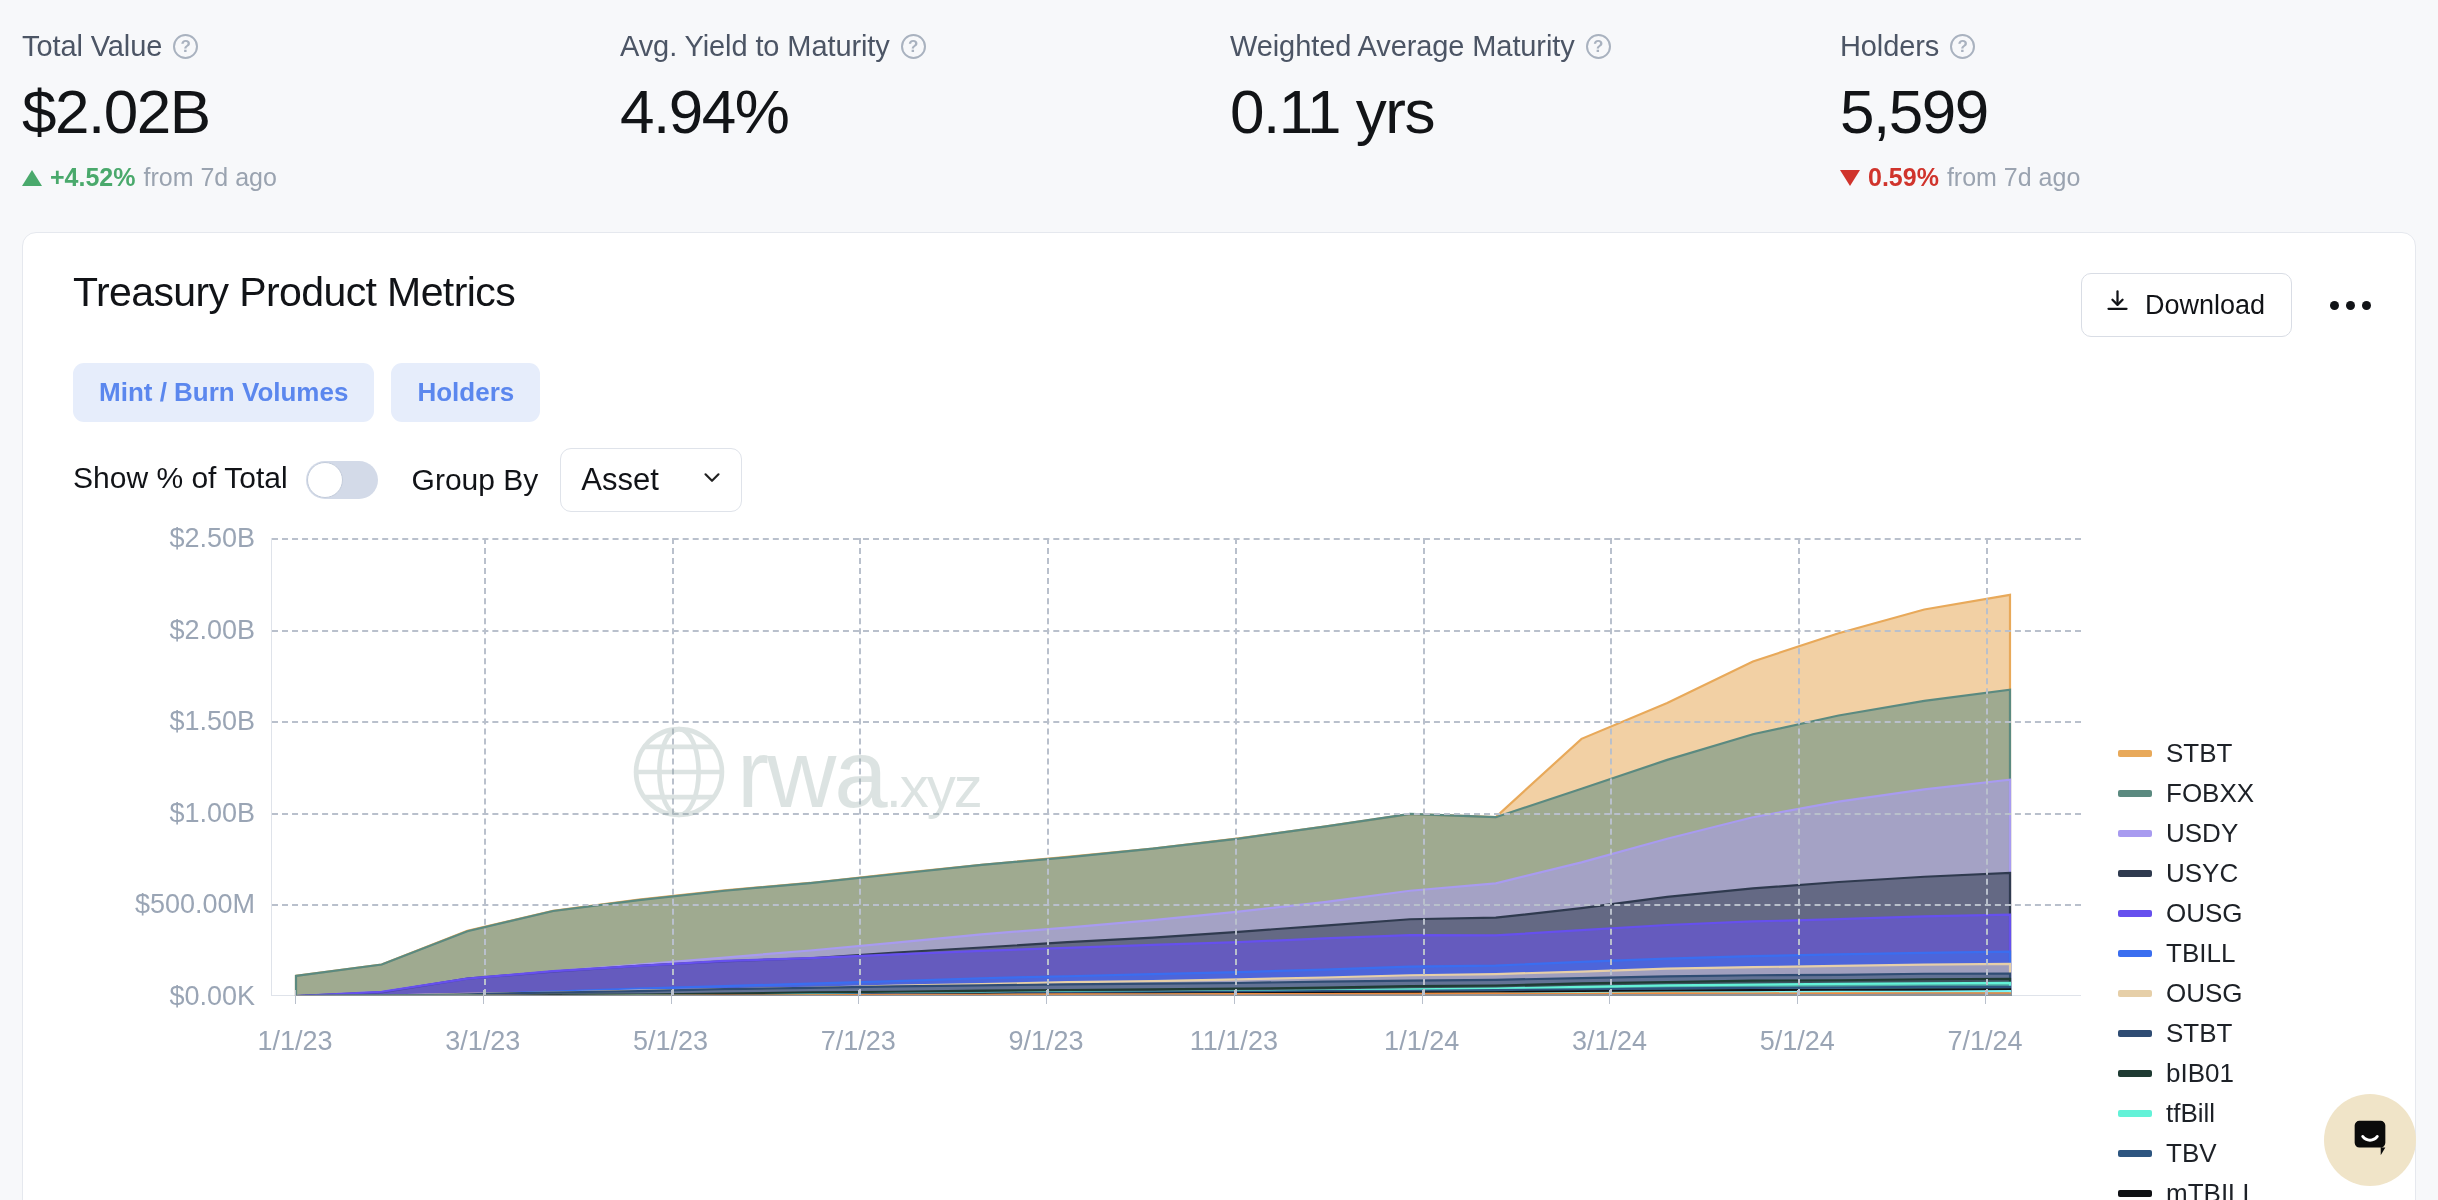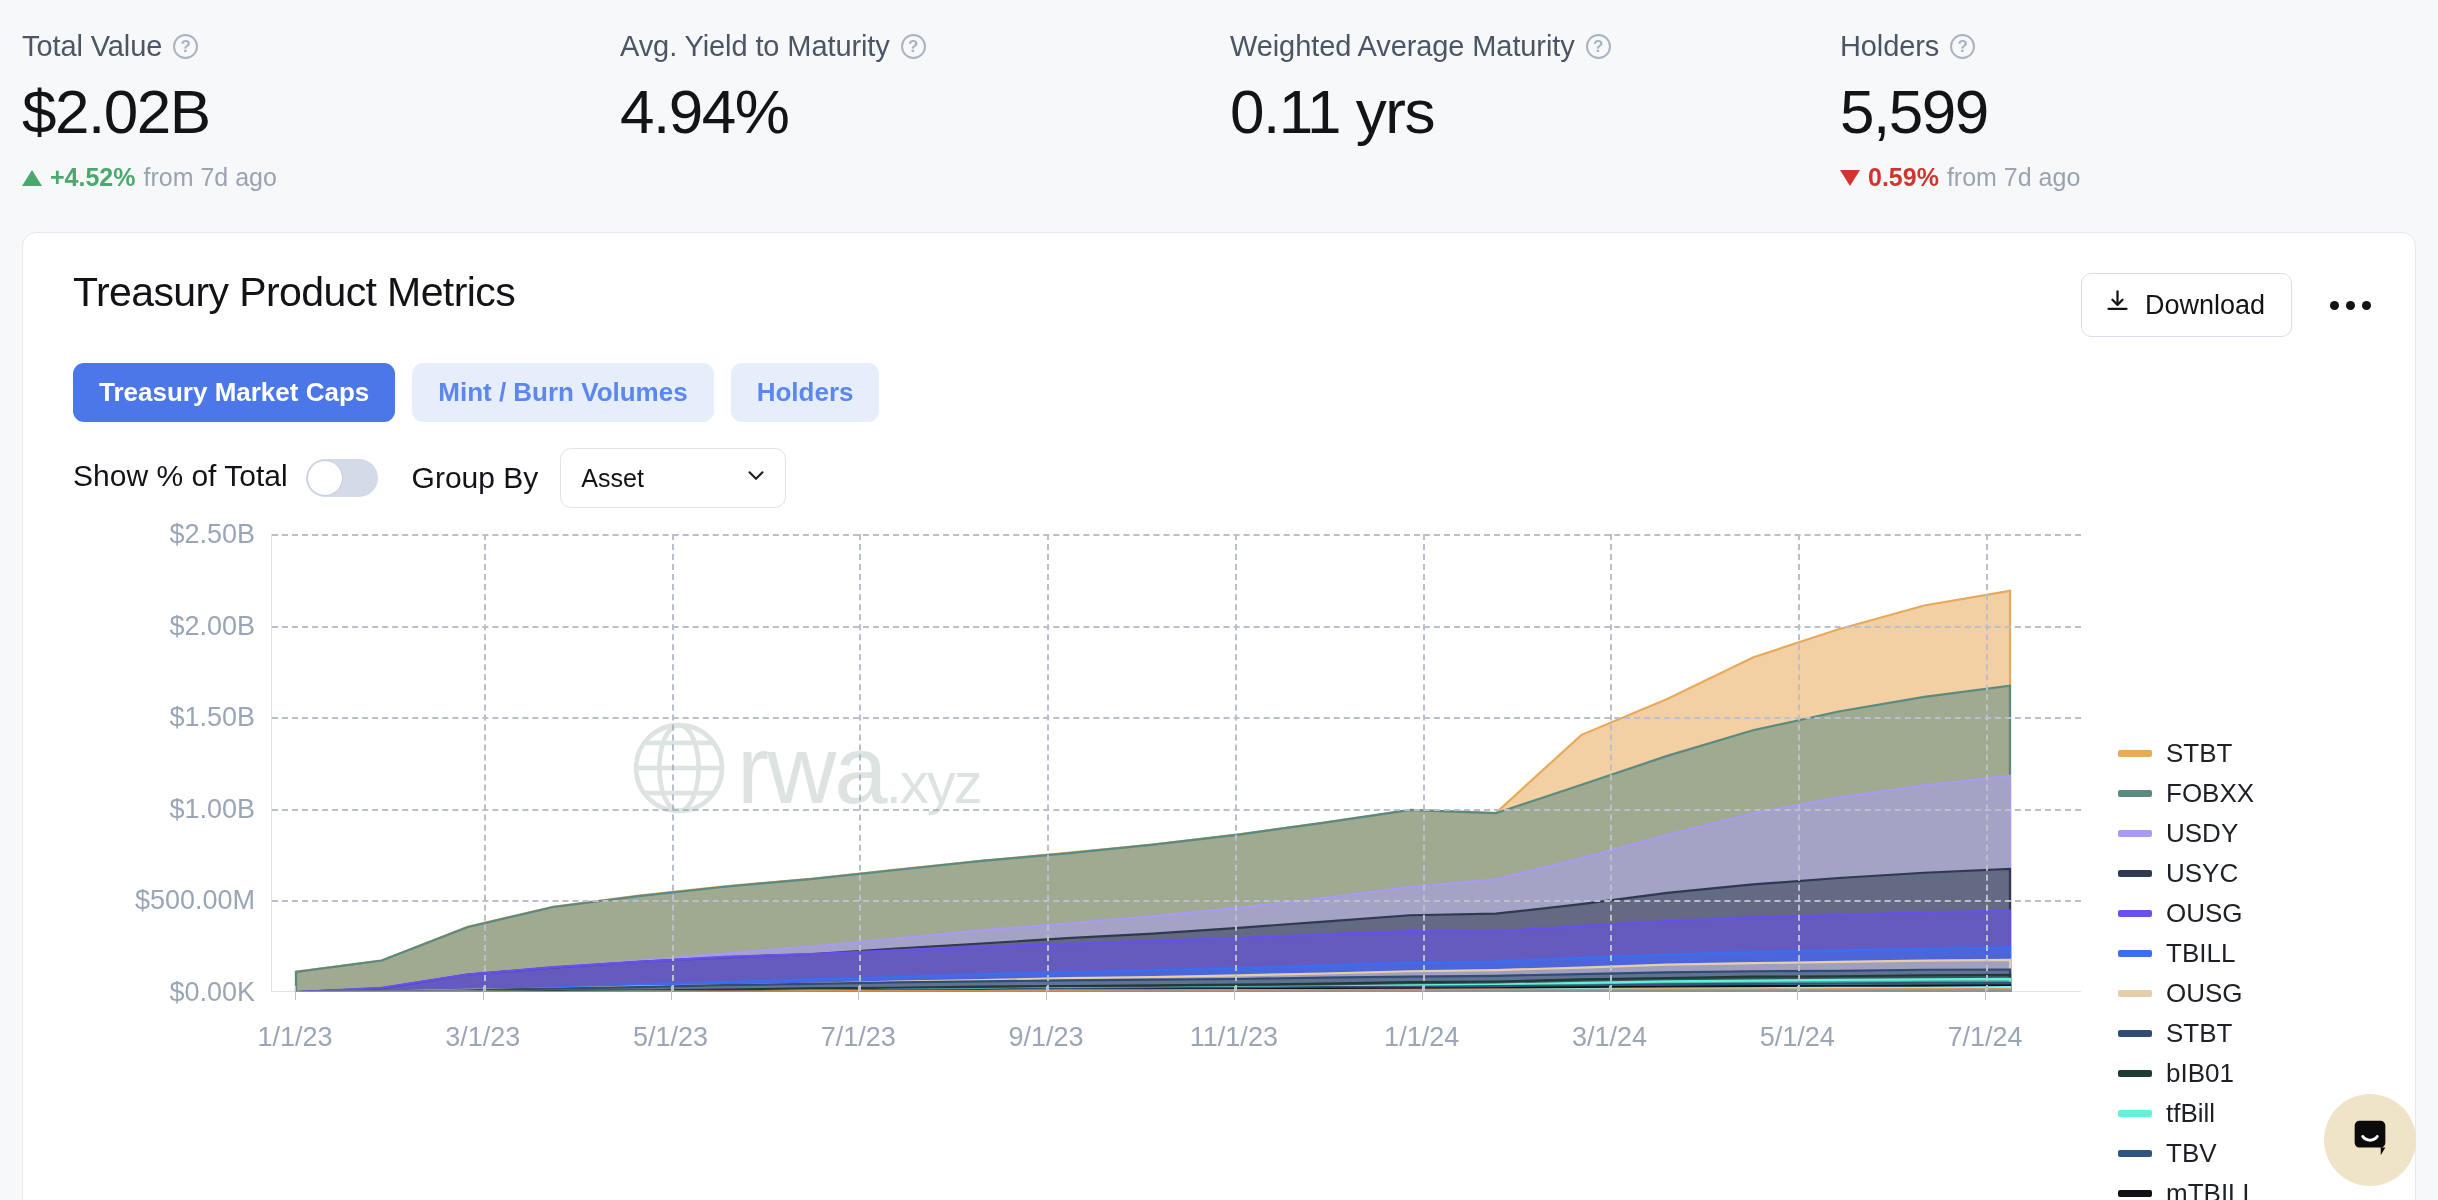--- a/index.html
+++ b/index.html
@@ -144,26 +144,26 @@
     position: relative;
     cursor: pointer;
   }
   .toggle .knob {
     position: absolute; left: 1px; top: 1px;
     width: 36px; height: 36px; border-radius: 50%;
     background: #ffffff;
     border: 1px solid #c3ccdb;
   }
   .select {
-    width: 226px;
+    width: 182px;
     border: 1px solid #dfe3ea;
     border-radius: 11px;
     background: #fff;
     padding: 13px 16px 13px 20px;
-    font-size: 25px;
+    font-size: 31px;
     color: #111317;
     display: flex; align-items: center; justify-content: space-between;
     cursor: pointer;
   }
 
   
   .chart-wrap {
     position: relative;
     margin: 14px 0 0 0;
     height: 560px;
@@ -316,21 +316,20 @@
       </div>
       <div class="dots-btn">
         <i></i>
           <i></i>
           <i></i>
       </div>
     </div>
   </div>
 
   <div class="tabs">
-    <div class="tab active">Treasury Market Caps</div>
     <div class="tab idle">Mint / Burn Volumes</div>
     <div class="tab idle">Holders</div>
   </div>
 
   <div class="controls">
     <div style="display:flex;align-items:flex-start;gap:18px;">
       <span class="ctl-label">Show % of Total</span>
       <div class="toggle">
         <span class="knob"></span>
       </div>

